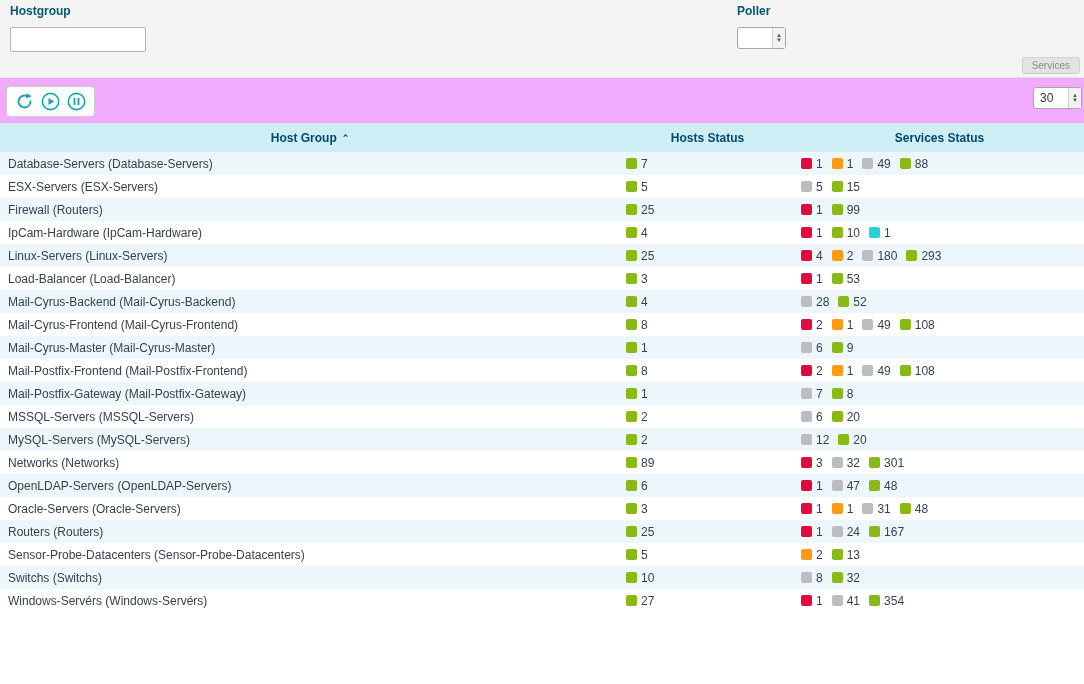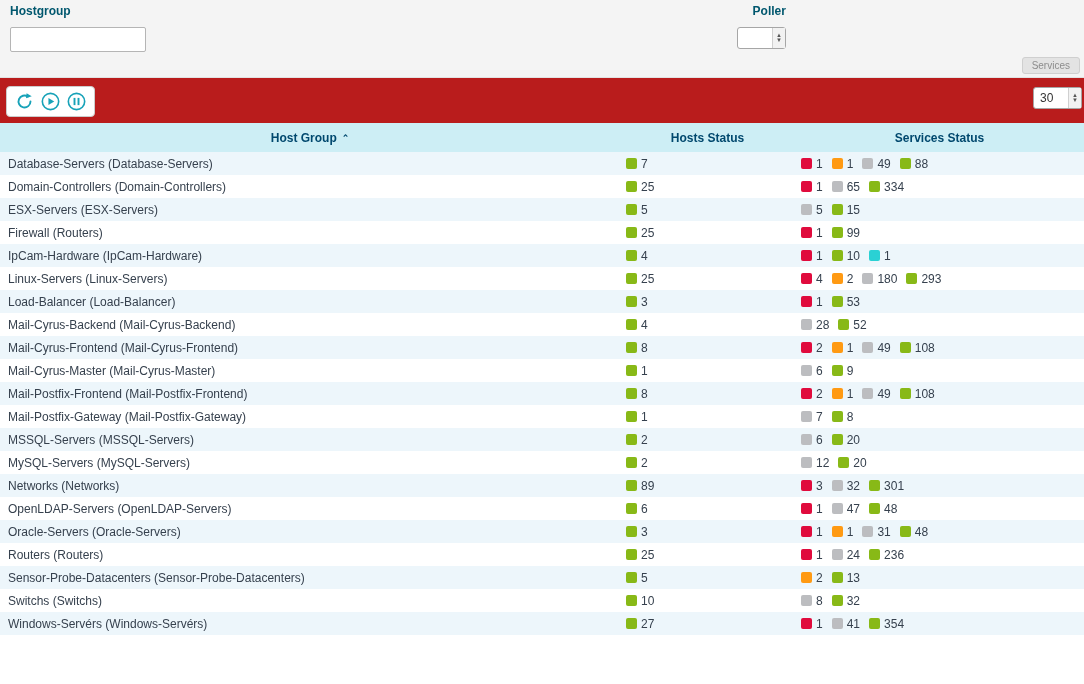--- a/index.html
+++ b/index.html
@@ -3,31 +3,31 @@
 <meta charset="utf-8">
 <style>
   * { margin:0; padding:0; box-sizing:border-box; }
   html,body { width:1084px; height:684px; overflow:hidden; }
   body { font-family:"Liberation Sans", sans-serif; background:#ffffff; }
 
   
   .filter-panel { position:relative; height:78px; background:#f4f4f4; border-bottom:1px solid #e2e2e2; }
   .filter-group { position:absolute; top:4px; }
   .fg-hostgroup { left:10px; }
-  .fg-poller { left:737px;text-align:right; }
+  .fg-poller { left:737px; }
   .filter-label { display:block; font-size:12px; font-weight:bold; color:#00576e; margin-bottom:9px; }
   .text-input { width:136px; height:25px; border:1px solid #b5b5b5; border-radius:2px; background:#fff; padding:0 6px; font-size:12px; color:#333; }
   .select-box { display:inline-flex; align-items:stretch; border:1px solid #a6a6a6; border-radius:3px; background:#fff; height:22px; cursor:pointer; }
   .select-value { display:flex; align-items:center; padding:0 6px; font-size:12px; color:#333; min-width:34px; }
   .spinner { display:flex; flex-direction:column; align-items:center; justify-content:center; padding:0 3px; border-left:1px solid #d0d0d0; background:#f2f2f2; }
   .spinner span { font-size:6px; line-height:5px; color:#555; }
   .filters-tab { position:absolute; right:4px; bottom:3px; background:#e3e3e3; border:1px solid #cfcfcf; border-radius:3px; font-size:10px; color:#8d8d8d; padding:2px 9px; cursor:pointer; }
 
   
-  .toolbar { position:relative; height:45px; background:#b91c1c; }
+  .toolbar { position:relative; height:45px; background:#f0abfc; }
   .icon-group { position:absolute; left:6px; top:8px; display:flex; align-items:center; gap:7px; border:1px solid #cccccc; border-radius:4px; background:#fff; padding:5px 8px; }
   .icon-btn { width:19px; height:19px; display:block; cursor:pointer; }
   .page-size { position:absolute; right:2px; top:9px; }
 
   
   table { width:1084px; border-collapse:collapse; table-layout:fixed; }
   col.c-name { width:620px; }
   col.c-hosts { width:175px; }
   col.c-svcs  { width:289px; }
   thead th { background:#cdeef5; color:#00486e; font-size:12px; font-weight:bold; height:29px; text-align:center; cursor:pointer; }
@@ -118,294 +118,277 @@
             <span class="badge-num">1</span>
           </span><span class="badge-group">
             <span class="badge-sq" style="background: rgb(188, 189, 192);"></span>
             <span class="badge-num">49</span>
           </span><span class="badge-group">
             <span class="badge-sq" style="background: rgb(136, 185, 23);"></span>
             <span class="badge-num">88</span>
           </span></td>
   </tr>
       <tr>
-    <td class="name-cell">Domain-Controllers (Domain-Controllers)</td>
+    <td class="name-cell">ESX-Servers (ESX-Servers)</td>
+    <td><span class="badge-group">
+            <span class="badge-sq" style="background: rgb(136, 185, 23);"></span>
+            <span class="badge-num">5</span>
+          </span></td>
+    <td><span class="badge-group">
+            <span class="badge-sq" style="background: rgb(188, 189, 192);"></span>
+            <span class="badge-num">5</span>
+          </span><span class="badge-group">
+            <span class="badge-sq" style="background: rgb(136, 185, 23);"></span>
+            <span class="badge-num">15</span>
+          </span></td>
+  </tr>
+      <tr>
+    <td class="name-cell">Firewall (Routers)</td>
     <td><span class="badge-group">
             <span class="badge-sq" style="background: rgb(136, 185, 23);"></span>
             <span class="badge-num">25</span>
           </span></td>
     <td><span class="badge-group">
             <span class="badge-sq" style="background: rgb(224, 11, 61);"></span>
             <span class="badge-num">1</span>
           </span><span class="badge-group">
-            <span class="badge-sq" style="background: rgb(188, 189, 192);"></span>
-            <span class="badge-num">65</span>
-          </span><span class="badge-group">
-            <span class="badge-sq" style="background: rgb(136, 185, 23);"></span>
-            <span class="badge-num">334</span>
-          </span></td>
-  </tr>
-      <tr>
-    <td class="name-cell">ESX-Servers (ESX-Servers)</td>
-    <td><span class="badge-group">
-            <span class="badge-sq" style="background: rgb(136, 185, 23);"></span>
-            <span class="badge-num">5</span>
-          </span></td>
-    <td><span class="badge-group">
-            <span class="badge-sq" style="background: rgb(188, 189, 192);"></span>
-            <span class="badge-num">5</span>
-          </span><span class="badge-group">
-            <span class="badge-sq" style="background: rgb(136, 185, 23);"></span>
-            <span class="badge-num">15</span>
-          </span></td>
-  </tr>
-      <tr>
-    <td class="name-cell">Firewall (Routers)</td>
+            <span class="badge-sq" style="background: rgb(136, 185, 23);"></span>
+            <span class="badge-num">99</span>
+          </span></td>
+  </tr>
+      <tr>
+    <td class="name-cell">IpCam-Hardware (IpCam-Hardware)</td>
+    <td><span class="badge-group">
+            <span class="badge-sq" style="background: rgb(136, 185, 23);"></span>
+            <span class="badge-num">4</span>
+          </span></td>
+    <td><span class="badge-group">
+            <span class="badge-sq" style="background: rgb(224, 11, 61);"></span>
+            <span class="badge-num">1</span>
+          </span><span class="badge-group">
+            <span class="badge-sq" style="background: rgb(136, 185, 23);"></span>
+            <span class="badge-num">10</span>
+          </span><span class="badge-group">
+            <span class="badge-sq" style="background: rgb(42, 209, 212);"></span>
+            <span class="badge-num">1</span>
+          </span></td>
+  </tr>
+      <tr>
+    <td class="name-cell">Linux-Servers (Linux-Servers)</td>
     <td><span class="badge-group">
             <span class="badge-sq" style="background: rgb(136, 185, 23);"></span>
             <span class="badge-num">25</span>
           </span></td>
     <td><span class="badge-group">
             <span class="badge-sq" style="background: rgb(224, 11, 61);"></span>
-            <span class="badge-num">1</span>
-          </span><span class="badge-group">
-            <span class="badge-sq" style="background: rgb(136, 185, 23);"></span>
-            <span class="badge-num">99</span>
-          </span></td>
-  </tr>
-      <tr>
-    <td class="name-cell">IpCam-Hardware (IpCam-Hardware)</td>
-    <td><span class="badge-group">
-            <span class="badge-sq" style="background: rgb(136, 185, 23);"></span>
             <span class="badge-num">4</span>
-          </span></td>
-    <td><span class="badge-group">
-            <span class="badge-sq" style="background: rgb(224, 11, 61);"></span>
-            <span class="badge-num">1</span>
-          </span><span class="badge-group">
-            <span class="badge-sq" style="background: rgb(136, 185, 23);"></span>
-            <span class="badge-num">10</span>
-          </span><span class="badge-group">
-            <span class="badge-sq" style="background: rgb(42, 209, 212);"></span>
-            <span class="badge-num">1</span>
-          </span></td>
-  </tr>
-      <tr>
-    <td class="name-cell">Linux-Servers (Linux-Servers)</td>
+          </span><span class="badge-group">
+            <span class="badge-sq" style="background: rgb(255, 154, 19);"></span>
+            <span class="badge-num">2</span>
+          </span><span class="badge-group">
+            <span class="badge-sq" style="background: rgb(188, 189, 192);"></span>
+            <span class="badge-num">180</span>
+          </span><span class="badge-group">
+            <span class="badge-sq" style="background: rgb(136, 185, 23);"></span>
+            <span class="badge-num">293</span>
+          </span></td>
+  </tr>
+      <tr>
+    <td class="name-cell">Load-Balancer (Load-Balancer)</td>
+    <td><span class="badge-group">
+            <span class="badge-sq" style="background: rgb(136, 185, 23);"></span>
+            <span class="badge-num">3</span>
+          </span></td>
+    <td><span class="badge-group">
+            <span class="badge-sq" style="background: rgb(224, 11, 61);"></span>
+            <span class="badge-num">1</span>
+          </span><span class="badge-group">
+            <span class="badge-sq" style="background: rgb(136, 185, 23);"></span>
+            <span class="badge-num">53</span>
+          </span></td>
+  </tr>
+      <tr>
+    <td class="name-cell">Mail-Cyrus-Backend (Mail-Cyrus-Backend)</td>
+    <td><span class="badge-group">
+            <span class="badge-sq" style="background: rgb(136, 185, 23);"></span>
+            <span class="badge-num">4</span>
+          </span></td>
+    <td><span class="badge-group">
+            <span class="badge-sq" style="background: rgb(188, 189, 192);"></span>
+            <span class="badge-num">28</span>
+          </span><span class="badge-group">
+            <span class="badge-sq" style="background: rgb(136, 185, 23);"></span>
+            <span class="badge-num">52</span>
+          </span></td>
+  </tr>
+      <tr>
+    <td class="name-cell">Mail-Cyrus-Frontend (Mail-Cyrus-Frontend)</td>
+    <td><span class="badge-group">
+            <span class="badge-sq" style="background: rgb(136, 185, 23);"></span>
+            <span class="badge-num">8</span>
+          </span></td>
+    <td><span class="badge-group">
+            <span class="badge-sq" style="background: rgb(224, 11, 61);"></span>
+            <span class="badge-num">2</span>
+          </span><span class="badge-group">
+            <span class="badge-sq" style="background: rgb(255, 154, 19);"></span>
+            <span class="badge-num">1</span>
+          </span><span class="badge-group">
+            <span class="badge-sq" style="background: rgb(188, 189, 192);"></span>
+            <span class="badge-num">49</span>
+          </span><span class="badge-group">
+            <span class="badge-sq" style="background: rgb(136, 185, 23);"></span>
+            <span class="badge-num">108</span>
+          </span></td>
+  </tr>
+      <tr>
+    <td class="name-cell">Mail-Cyrus-Master (Mail-Cyrus-Master)</td>
+    <td><span class="badge-group">
+            <span class="badge-sq" style="background: rgb(136, 185, 23);"></span>
+            <span class="badge-num">1</span>
+          </span></td>
+    <td><span class="badge-group">
+            <span class="badge-sq" style="background: rgb(188, 189, 192);"></span>
+            <span class="badge-num">6</span>
+          </span><span class="badge-group">
+            <span class="badge-sq" style="background: rgb(136, 185, 23);"></span>
+            <span class="badge-num">9</span>
+          </span></td>
+  </tr>
+      <tr>
+    <td class="name-cell">Mail-Postfix-Frontend (Mail-Postfix-Frontend)</td>
+    <td><span class="badge-group">
+            <span class="badge-sq" style="background: rgb(136, 185, 23);"></span>
+            <span class="badge-num">8</span>
+          </span></td>
+    <td><span class="badge-group">
+            <span class="badge-sq" style="background: rgb(224, 11, 61);"></span>
+            <span class="badge-num">2</span>
+          </span><span class="badge-group">
+            <span class="badge-sq" style="background: rgb(255, 154, 19);"></span>
+            <span class="badge-num">1</span>
+          </span><span class="badge-group">
+            <span class="badge-sq" style="background: rgb(188, 189, 192);"></span>
+            <span class="badge-num">49</span>
+          </span><span class="badge-group">
+            <span class="badge-sq" style="background: rgb(136, 185, 23);"></span>
+            <span class="badge-num">108</span>
+          </span></td>
+  </tr>
+      <tr>
+    <td class="name-cell">Mail-Postfix-Gateway (Mail-Postfix-Gateway)</td>
+    <td><span class="badge-group">
+            <span class="badge-sq" style="background: rgb(136, 185, 23);"></span>
+            <span class="badge-num">1</span>
+          </span></td>
+    <td><span class="badge-group">
+            <span class="badge-sq" style="background: rgb(188, 189, 192);"></span>
+            <span class="badge-num">7</span>
+          </span><span class="badge-group">
+            <span class="badge-sq" style="background: rgb(136, 185, 23);"></span>
+            <span class="badge-num">8</span>
+          </span></td>
+  </tr>
+      <tr>
+    <td class="name-cell">MSSQL-Servers (MSSQL-Servers)</td>
+    <td><span class="badge-group">
+            <span class="badge-sq" style="background: rgb(136, 185, 23);"></span>
+            <span class="badge-num">2</span>
+          </span></td>
+    <td><span class="badge-group">
+            <span class="badge-sq" style="background: rgb(188, 189, 192);"></span>
+            <span class="badge-num">6</span>
+          </span><span class="badge-group">
+            <span class="badge-sq" style="background: rgb(136, 185, 23);"></span>
+            <span class="badge-num">20</span>
+          </span></td>
+  </tr>
+      <tr>
+    <td class="name-cell">MySQL-Servers (MySQL-Servers)</td>
+    <td><span class="badge-group">
+            <span class="badge-sq" style="background: rgb(136, 185, 23);"></span>
+            <span class="badge-num">2</span>
+          </span></td>
+    <td><span class="badge-group">
+            <span class="badge-sq" style="background: rgb(188, 189, 192);"></span>
+            <span class="badge-num">12</span>
+          </span><span class="badge-group">
+            <span class="badge-sq" style="background: rgb(136, 185, 23);"></span>
+            <span class="badge-num">20</span>
+          </span></td>
+  </tr>
+      <tr>
+    <td class="name-cell">Networks (Networks)</td>
+    <td><span class="badge-group">
+            <span class="badge-sq" style="background: rgb(136, 185, 23);"></span>
+            <span class="badge-num">89</span>
+          </span></td>
+    <td><span class="badge-group">
+            <span class="badge-sq" style="background: rgb(224, 11, 61);"></span>
+            <span class="badge-num">3</span>
+          </span><span class="badge-group">
+            <span class="badge-sq" style="background: rgb(188, 189, 192);"></span>
+            <span class="badge-num">32</span>
+          </span><span class="badge-group">
+            <span class="badge-sq" style="background: rgb(136, 185, 23);"></span>
+            <span class="badge-num">301</span>
+          </span></td>
+  </tr>
+      <tr>
+    <td class="name-cell">OpenLDAP-Servers (OpenLDAP-Servers)</td>
+    <td><span class="badge-group">
+            <span class="badge-sq" style="background: rgb(136, 185, 23);"></span>
+            <span class="badge-num">6</span>
+          </span></td>
+    <td><span class="badge-group">
+            <span class="badge-sq" style="background: rgb(224, 11, 61);"></span>
+            <span class="badge-num">1</span>
+          </span><span class="badge-group">
+            <span class="badge-sq" style="background: rgb(188, 189, 192);"></span>
+            <span class="badge-num">47</span>
+          </span><span class="badge-group">
+            <span class="badge-sq" style="background: rgb(136, 185, 23);"></span>
+            <span class="badge-num">48</span>
+          </span></td>
+  </tr>
+      <tr>
+    <td class="name-cell">Oracle-Servers (Oracle-Servers)</td>
+    <td><span class="badge-group">
+            <span class="badge-sq" style="background: rgb(136, 185, 23);"></span>
+            <span class="badge-num">3</span>
+          </span></td>
+    <td><span class="badge-group">
+            <span class="badge-sq" style="background: rgb(224, 11, 61);"></span>
+            <span class="badge-num">1</span>
+          </span><span class="badge-group">
+            <span class="badge-sq" style="background: rgb(255, 154, 19);"></span>
+            <span class="badge-num">1</span>
+          </span><span class="badge-group">
+            <span class="badge-sq" style="background: rgb(188, 189, 192);"></span>
+            <span class="badge-num">31</span>
+          </span><span class="badge-group">
+            <span class="badge-sq" style="background: rgb(136, 185, 23);"></span>
+            <span class="badge-num">48</span>
+          </span></td>
+  </tr>
+      <tr>
+    <td class="name-cell">Routers (Routers)</td>
     <td><span class="badge-group">
             <span class="badge-sq" style="background: rgb(136, 185, 23);"></span>
             <span class="badge-num">25</span>
           </span></td>
     <td><span class="badge-group">
             <span class="badge-sq" style="background: rgb(224, 11, 61);"></span>
-            <span class="badge-num">4</span>
-          </span><span class="badge-group">
-            <span class="badge-sq" style="background: rgb(255, 154, 19);"></span>
-            <span class="badge-num">2</span>
-          </span><span class="badge-group">
-            <span class="badge-sq" style="background: rgb(188, 189, 192);"></span>
-            <span class="badge-num">180</span>
-          </span><span class="badge-group">
-            <span class="badge-sq" style="background: rgb(136, 185, 23);"></span>
-            <span class="badge-num">293</span>
-          </span></td>
-  </tr>
-      <tr>
-    <td class="name-cell">Load-Balancer (Load-Balancer)</td>
-    <td><span class="badge-group">
-            <span class="badge-sq" style="background: rgb(136, 185, 23);"></span>
-            <span class="badge-num">3</span>
-          </span></td>
-    <td><span class="badge-group">
-            <span class="badge-sq" style="background: rgb(224, 11, 61);"></span>
-            <span class="badge-num">1</span>
-          </span><span class="badge-group">
-            <span class="badge-sq" style="background: rgb(136, 185, 23);"></span>
-            <span class="badge-num">53</span>
-          </span></td>
-  </tr>
-      <tr>
-    <td class="name-cell">Mail-Cyrus-Backend (Mail-Cyrus-Backend)</td>
-    <td><span class="badge-group">
-            <span class="badge-sq" style="background: rgb(136, 185, 23);"></span>
-            <span class="badge-num">4</span>
-          </span></td>
-    <td><span class="badge-group">
-            <span class="badge-sq" style="background: rgb(188, 189, 192);"></span>
-            <span class="badge-num">28</span>
-          </span><span class="badge-group">
-            <span class="badge-sq" style="background: rgb(136, 185, 23);"></span>
-            <span class="badge-num">52</span>
-          </span></td>
-  </tr>
-      <tr>
-    <td class="name-cell">Mail-Cyrus-Frontend (Mail-Cyrus-Frontend)</td>
-    <td><span class="badge-group">
-            <span class="badge-sq" style="background: rgb(136, 185, 23);"></span>
-            <span class="badge-num">8</span>
-          </span></td>
-    <td><span class="badge-group">
-            <span class="badge-sq" style="background: rgb(224, 11, 61);"></span>
-            <span class="badge-num">2</span>
-          </span><span class="badge-group">
-            <span class="badge-sq" style="background: rgb(255, 154, 19);"></span>
-            <span class="badge-num">1</span>
-          </span><span class="badge-group">
-            <span class="badge-sq" style="background: rgb(188, 189, 192);"></span>
-            <span class="badge-num">49</span>
-          </span><span class="badge-group">
-            <span class="badge-sq" style="background: rgb(136, 185, 23);"></span>
-            <span class="badge-num">108</span>
-          </span></td>
-  </tr>
-      <tr>
-    <td class="name-cell">Mail-Cyrus-Master (Mail-Cyrus-Master)</td>
-    <td><span class="badge-group">
-            <span class="badge-sq" style="background: rgb(136, 185, 23);"></span>
-            <span class="badge-num">1</span>
-          </span></td>
-    <td><span class="badge-group">
-            <span class="badge-sq" style="background: rgb(188, 189, 192);"></span>
-            <span class="badge-num">6</span>
-          </span><span class="badge-group">
-            <span class="badge-sq" style="background: rgb(136, 185, 23);"></span>
-            <span class="badge-num">9</span>
-          </span></td>
-  </tr>
-      <tr>
-    <td class="name-cell">Mail-Postfix-Frontend (Mail-Postfix-Frontend)</td>
-    <td><span class="badge-group">
-            <span class="badge-sq" style="background: rgb(136, 185, 23);"></span>
-            <span class="badge-num">8</span>
-          </span></td>
-    <td><span class="badge-group">
-            <span class="badge-sq" style="background: rgb(224, 11, 61);"></span>
-            <span class="badge-num">2</span>
-          </span><span class="badge-group">
-            <span class="badge-sq" style="background: rgb(255, 154, 19);"></span>
-            <span class="badge-num">1</span>
-          </span><span class="badge-group">
-            <span class="badge-sq" style="background: rgb(188, 189, 192);"></span>
-            <span class="badge-num">49</span>
-          </span><span class="badge-group">
-            <span class="badge-sq" style="background: rgb(136, 185, 23);"></span>
-            <span class="badge-num">108</span>
-          </span></td>
-  </tr>
-      <tr>
-    <td class="name-cell">Mail-Postfix-Gateway (Mail-Postfix-Gateway)</td>
-    <td><span class="badge-group">
-            <span class="badge-sq" style="background: rgb(136, 185, 23);"></span>
-            <span class="badge-num">1</span>
-          </span></td>
-    <td><span class="badge-group">
-            <span class="badge-sq" style="background: rgb(188, 189, 192);"></span>
-            <span class="badge-num">7</span>
-          </span><span class="badge-group">
-            <span class="badge-sq" style="background: rgb(136, 185, 23);"></span>
-            <span class="badge-num">8</span>
-          </span></td>
-  </tr>
-      <tr>
-    <td class="name-cell">MSSQL-Servers (MSSQL-Servers)</td>
-    <td><span class="badge-group">
-            <span class="badge-sq" style="background: rgb(136, 185, 23);"></span>
-            <span class="badge-num">2</span>
-          </span></td>
-    <td><span class="badge-group">
-            <span class="badge-sq" style="background: rgb(188, 189, 192);"></span>
-            <span class="badge-num">6</span>
-          </span><span class="badge-group">
-            <span class="badge-sq" style="background: rgb(136, 185, 23);"></span>
-            <span class="badge-num">20</span>
-          </span></td>
-  </tr>
-      <tr>
-    <td class="name-cell">MySQL-Servers (MySQL-Servers)</td>
-    <td><span class="badge-group">
-            <span class="badge-sq" style="background: rgb(136, 185, 23);"></span>
-            <span class="badge-num">2</span>
-          </span></td>
-    <td><span class="badge-group">
-            <span class="badge-sq" style="background: rgb(188, 189, 192);"></span>
-            <span class="badge-num">12</span>
-          </span><span class="badge-group">
-            <span class="badge-sq" style="background: rgb(136, 185, 23);"></span>
-            <span class="badge-num">20</span>
-          </span></td>
-  </tr>
-      <tr>
-    <td class="name-cell">Networks (Networks)</td>
-    <td><span class="badge-group">
-            <span class="badge-sq" style="background: rgb(136, 185, 23);"></span>
-            <span class="badge-num">89</span>
-          </span></td>
-    <td><span class="badge-group">
-            <span class="badge-sq" style="background: rgb(224, 11, 61);"></span>
-            <span class="badge-num">3</span>
-          </span><span class="badge-group">
-            <span class="badge-sq" style="background: rgb(188, 189, 192);"></span>
-            <span class="badge-num">32</span>
-          </span><span class="badge-group">
-            <span class="badge-sq" style="background: rgb(136, 185, 23);"></span>
-            <span class="badge-num">301</span>
-          </span></td>
-  </tr>
-      <tr>
-    <td class="name-cell">OpenLDAP-Servers (OpenLDAP-Servers)</td>
-    <td><span class="badge-group">
-            <span class="badge-sq" style="background: rgb(136, 185, 23);"></span>
-            <span class="badge-num">6</span>
-          </span></td>
-    <td><span class="badge-group">
-            <span class="badge-sq" style="background: rgb(224, 11, 61);"></span>
-            <span class="badge-num">1</span>
-          </span><span class="badge-group">
-            <span class="badge-sq" style="background: rgb(188, 189, 192);"></span>
-            <span class="badge-num">47</span>
-          </span><span class="badge-group">
-            <span class="badge-sq" style="background: rgb(136, 185, 23);"></span>
-            <span class="badge-num">48</span>
-          </span></td>
-  </tr>
-      <tr>
-    <td class="name-cell">Oracle-Servers (Oracle-Servers)</td>
-    <td><span class="badge-group">
-            <span class="badge-sq" style="background: rgb(136, 185, 23);"></span>
-            <span class="badge-num">3</span>
-          </span></td>
-    <td><span class="badge-group">
-            <span class="badge-sq" style="background: rgb(224, 11, 61);"></span>
-            <span class="badge-num">1</span>
-          </span><span class="badge-group">
-            <span class="badge-sq" style="background: rgb(255, 154, 19);"></span>
-            <span class="badge-num">1</span>
-          </span><span class="badge-group">
-            <span class="badge-sq" style="background: rgb(188, 189, 192);"></span>
-            <span class="badge-num">31</span>
-          </span><span class="badge-group">
-            <span class="badge-sq" style="background: rgb(136, 185, 23);"></span>
-            <span class="badge-num">48</span>
-          </span></td>
-  </tr>
-      <tr>
-    <td class="name-cell">Routers (Routers)</td>
-    <td><span class="badge-group">
-            <span class="badge-sq" style="background: rgb(136, 185, 23);"></span>
-            <span class="badge-num">25</span>
-          </span></td>
-    <td><span class="badge-group">
-            <span class="badge-sq" style="background: rgb(224, 11, 61);"></span>
             <span class="badge-num">1</span>
           </span><span class="badge-group">
             <span class="badge-sq" style="background: rgb(188, 189, 192);"></span>
             <span class="badge-num">24</span>
           </span><span class="badge-group">
             <span class="badge-sq" style="background: rgb(136, 185, 23);"></span>
-            <span class="badge-num">236</span>
+            <span class="badge-num">167</span>
           </span></td>
   </tr>
       <tr>
     <td class="name-cell">Sensor-Probe-Datacenters (Sensor-Probe-Datacenters)</td>
     <td><span class="badge-group">
             <span class="badge-sq" style="background: rgb(136, 185, 23);"></span>
             <span class="badge-num">5</span>
           </span></td>
     <td><span class="badge-group">
             <span class="badge-sq" style="background: rgb(255, 154, 19);"></span>

